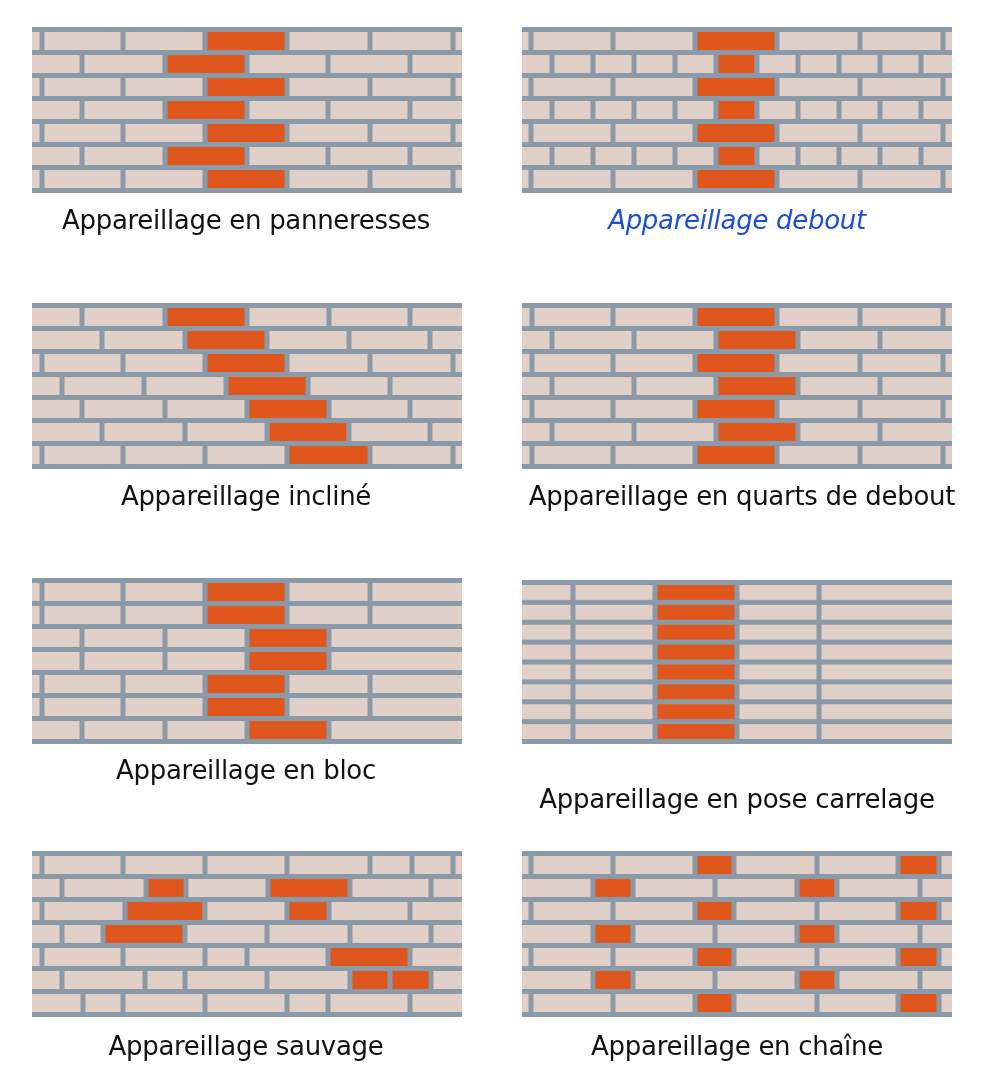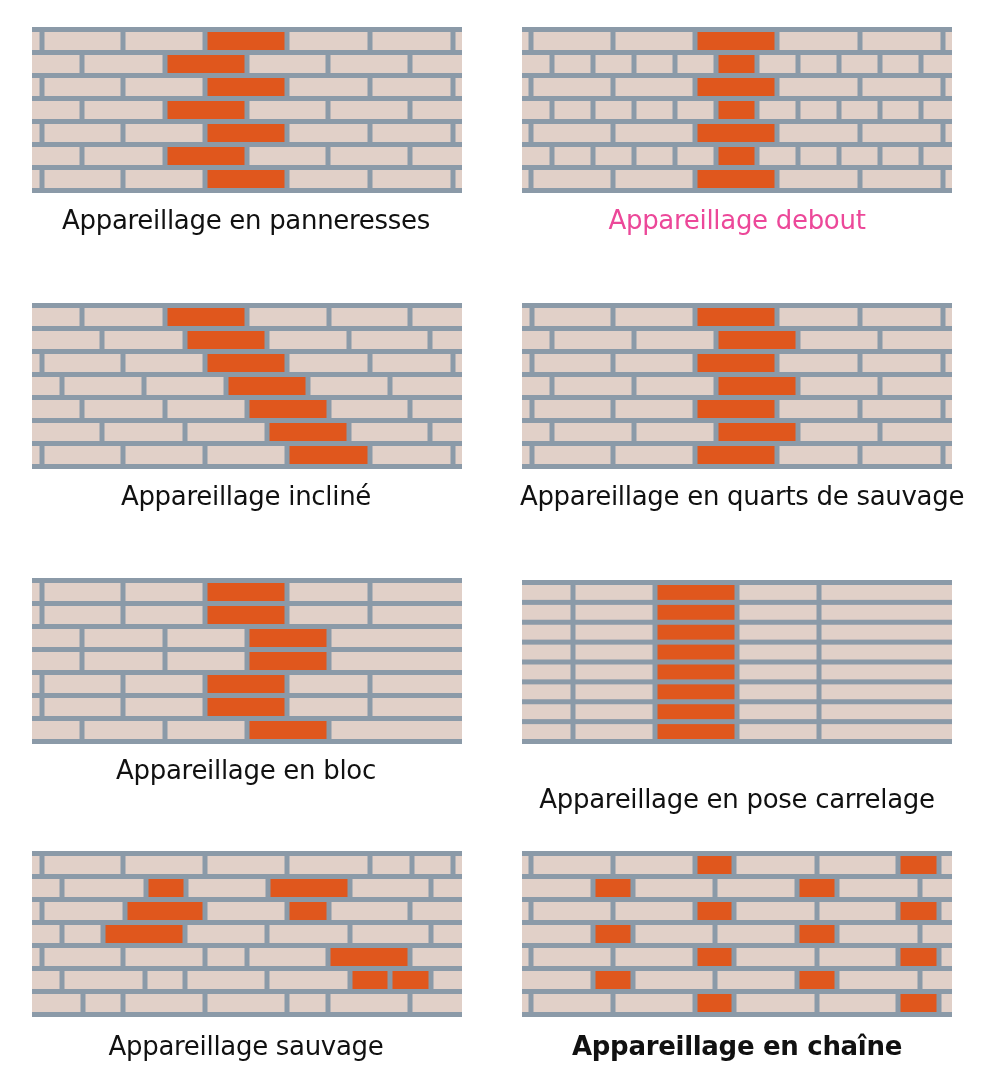--- a/index.html
+++ b/index.html
@@ -126,21 +126,21 @@
         <rect x="401.5" y="120" width="28.5" height="18" fill="#e1d0c8"></rect>
         <rect x="0" y="143" width="6.5" height="18" fill="#e1d0c8"></rect>
         <rect x="11.5" y="143" width="77" height="18" fill="#e1d0c8"></rect>
         <rect x="93.5" y="143" width="77" height="18" fill="#e1d0c8"></rect>
         <rect x="175.5" y="143" width="77" height="18" fill="#e0571d"></rect>
         <rect x="257.5" y="143" width="78" height="18" fill="#e1d0c8"></rect>
         <rect x="340.5" y="143" width="78" height="18" fill="#e1d0c8"></rect>
         <rect x="423.5" y="143" width="6.5" height="18" fill="#e1d0c8"></rect>
       </svg>
   </div>
-  <div class="caption" style="top: 205px; left: 487px; width: 500px; color: #ec4899;">Appareillage debout</div>
+  <div class="caption" style="top: 205px; left: 487px; width: 500px; color: #1d4ed8; font-style: italic;">Appareillage debout</div>
 
   <div class="panel" style="left: 32px; top: 303px; width: 430px; height: 166px;">
     <svg class="wall" width="430" height="166" viewBox="0 0 430 166">
         <rect x="0" y="0" width="430" height="166" fill="#8b9aa8"></rect>
         <rect x="0" y="5" width="47.5" height="18" fill="#e1d0c8"></rect>
         <rect x="52.5" y="5" width="78" height="18" fill="#e1d0c8"></rect>
         <rect x="135.5" y="5" width="77" height="18" fill="#e0571d"></rect>
         <rect x="217.5" y="5" width="77" height="18" fill="#e1d0c8"></rect>
         <rect x="299.5" y="5" width="76" height="18" fill="#e1d0c8"></rect>
         <rect x="380.5" y="5" width="49.5" height="18" fill="#e1d0c8"></rect>
@@ -230,21 +230,21 @@
         <rect x="360.5" y="120" width="69.5" height="18" fill="#e1d0c8"></rect>
         <rect x="0" y="143" width="7.5" height="18" fill="#e1d0c8"></rect>
         <rect x="12.5" y="143" width="76" height="18" fill="#e1d0c8"></rect>
         <rect x="93.5" y="143" width="77" height="18" fill="#e1d0c8"></rect>
         <rect x="175.5" y="143" width="77" height="18" fill="#e0571d"></rect>
         <rect x="257.5" y="143" width="78" height="18" fill="#e1d0c8"></rect>
         <rect x="340.5" y="143" width="78" height="18" fill="#e1d0c8"></rect>
         <rect x="423.5" y="143" width="6.5" height="18" fill="#e1d0c8"></rect>
       </svg>
   </div>
-  <div class="caption" style="top: 481px; left: 492px; width: 500px; color: rgb(17, 17, 17);">Appareillage en quarts de sauvage</div>
+  <div class="caption" style="top: 481px; left: 492px; width: 500px; color: rgb(17, 17, 17);">Appareillage en quarts de debout</div>
 
   <div class="panel" style="left: 32px; top: 578px; width: 430px; height: 166px;">
     <svg class="wall" width="430" height="166" viewBox="0 0 430 166">
         <rect x="0" y="0" width="430" height="166" fill="#8b9aa8"></rect>
         <rect x="0" y="5" width="7.5" height="18" fill="#e1d0c8"></rect>
         <rect x="12.5" y="5" width="76" height="18" fill="#e1d0c8"></rect>
         <rect x="93.5" y="5" width="77" height="18" fill="#e1d0c8"></rect>
         <rect x="175.5" y="5" width="77" height="18" fill="#e0571d"></rect>
         <rect x="257.5" y="5" width="78" height="18" fill="#e1d0c8"></rect>
         <rect x="340.5" y="5" width="89.5" height="18" fill="#e1d0c8"></rect>
@@ -441,14 +441,14 @@
         <rect x="0" y="143" width="6.5" height="18" fill="#e1d0c8"></rect>
         <rect x="11.5" y="143" width="77" height="18" fill="#e1d0c8"></rect>
         <rect x="93.5" y="143" width="77" height="18" fill="#e1d0c8"></rect>
         <rect x="175.5" y="143" width="34" height="18" fill="#e0571d"></rect>
         <rect x="214.5" y="143" width="78" height="18" fill="#e1d0c8"></rect>
         <rect x="297.5" y="143" width="76" height="18" fill="#e1d0c8"></rect>
         <rect x="378.5" y="143" width="36" height="18" fill="#e0571d"></rect>
         <rect x="419.5" y="143" width="10.5" height="18" fill="#e1d0c8"></rect>
       </svg>
   </div>
-  <div class="caption" style="top: 1031px; left: 487px; width: 500px; color: rgb(17, 17, 17); font-weight: bold;">Appareillage en chaîne</div>
+  <div class="caption" style="top: 1031px; left: 487px; width: 500px; color: rgb(17, 17, 17);">Appareillage en chaîne</div>
 </div>
 
 </body></html>

